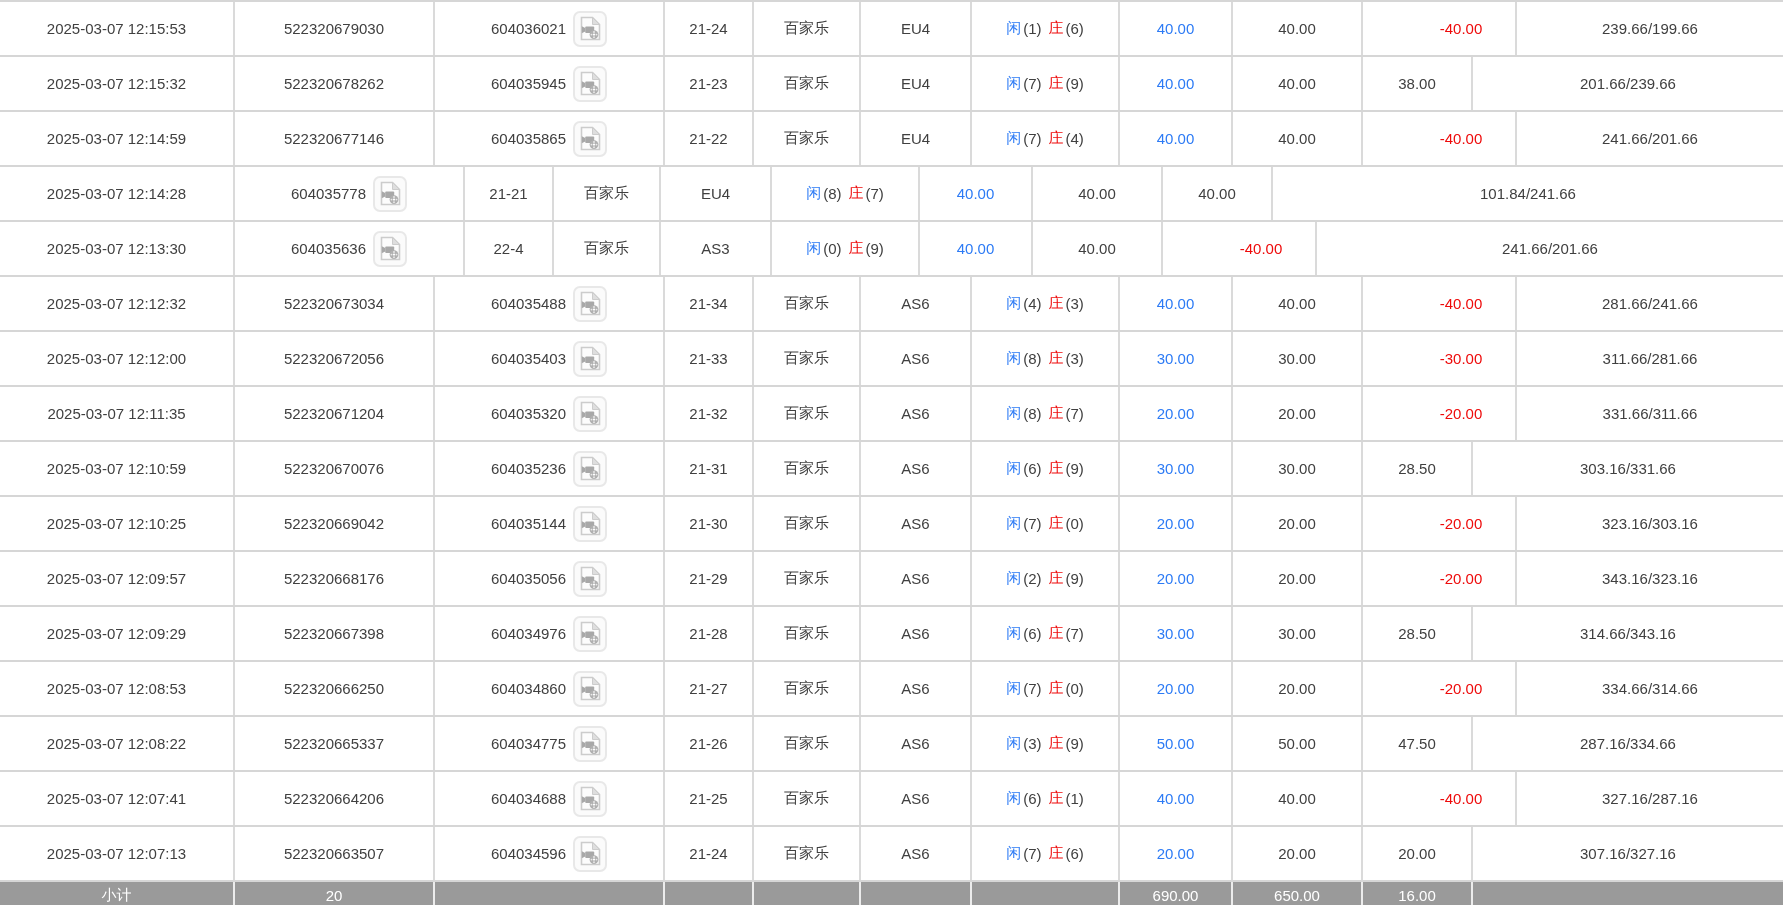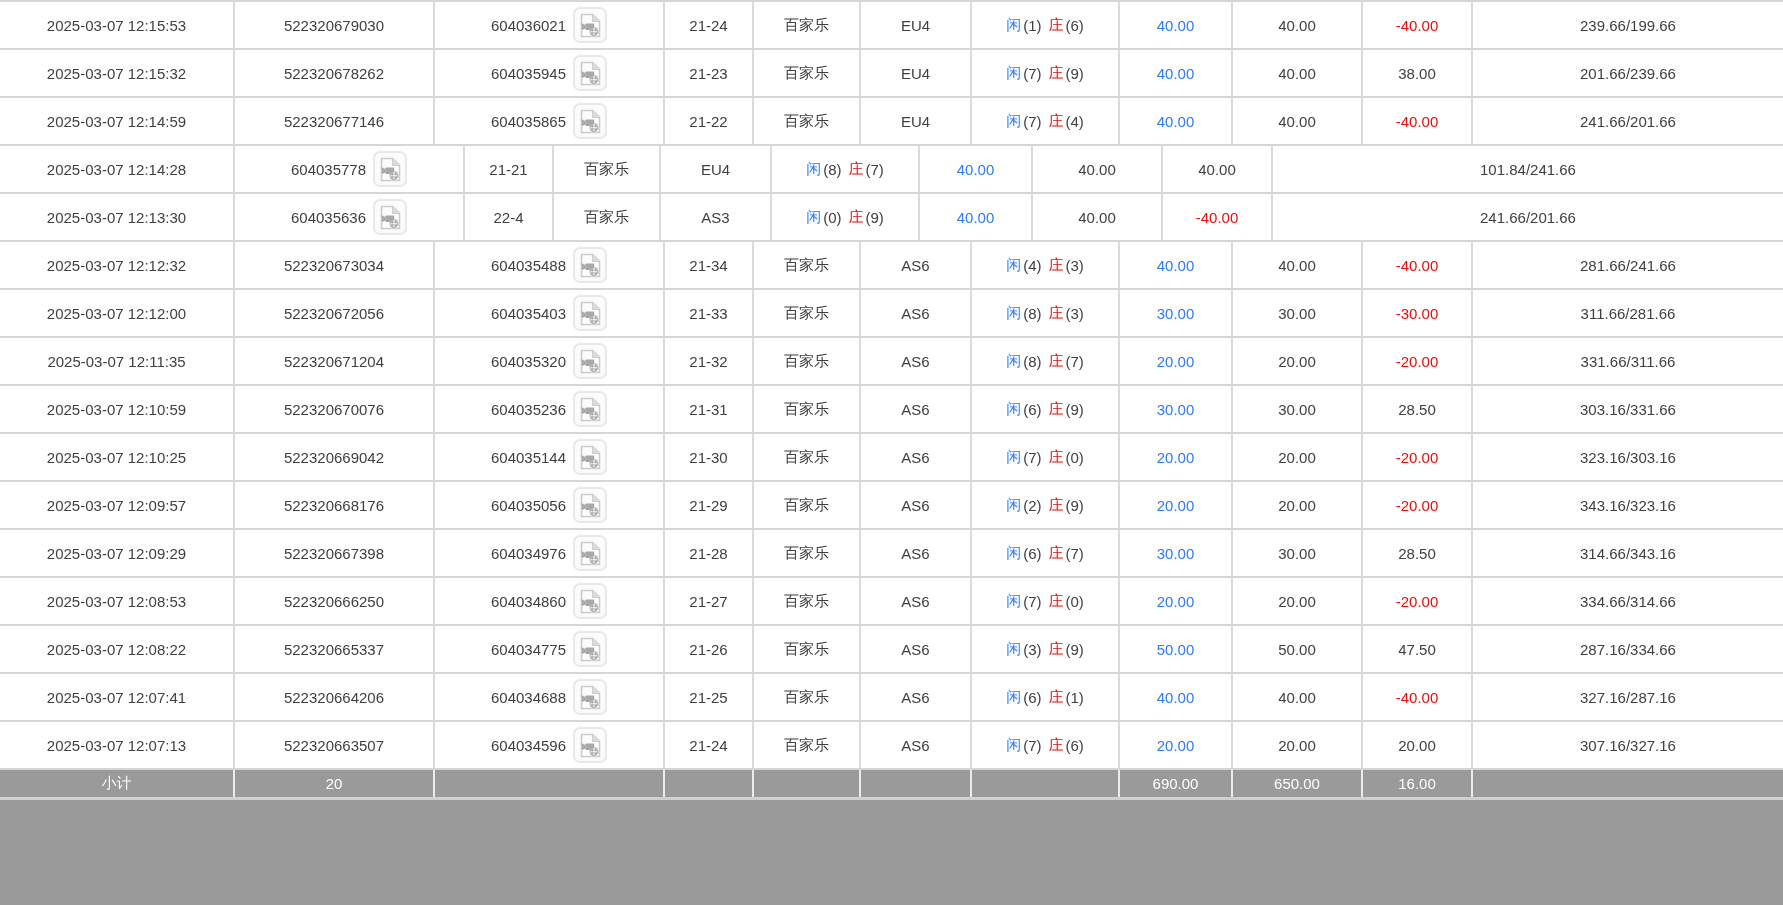--- a/index.html
+++ b/index.html
@@ -1,29 +1,29 @@
 <!DOCTYPE html>
 <html><head>
 <meta charset="utf-8">
 <style>
   * { margin:0; padding:0; }
   html,body { width:1783px; height:905px; overflow:hidden; background:#fff;
     font-family:"Liberation Sans", sans-serif; }
   .table { display:flex; flex-direction:column; height:905px; border-top:2px solid #d6d6d6; }
-  .tr { display:flex; height:48px; flex:0 0 auto; border-bottom:2px solid #d6d6d6; box-sizing:border-box; background:#fff; }
+  .tr { display:flex; height:55px; flex:0 0 auto; border-bottom:2px solid #d6d6d6; box-sizing:border-box; background:#fff; }
   .td { box-sizing:border-box; border-right:2px solid #dadada; display:flex;
         align-items:center; justify-content:center; font-size:15px; color:#404040;
         white-space:nowrap; overflow:hidden; }
   .c1 { flex:0 0 235px; } .c2 { flex:0 0 200px; } .c3 { flex:0 0 230px;align-items:center; }
   .c4 { flex:0 0 89px; }  .c5 { flex:0 0 107px;text-align:center; } .c6 { flex:0 0 111px; }
   .c7 { flex:0 0 148px; } .c8 { flex:0 0 113px; } .c9 { flex:0 0 130px; }
   .c10{ flex:0 0 110px; } .c11{ flex:1 1 auto; border-right:none; }
   .blue { color:#2d7bf5; }
   .red  { color:#ee0b0b; }
-  .negative { color:#ee0b0b; }
+  .negative { color:#ee0b0b;margin-left:44px; }
   .result-part { margin:0 1px; }
   .result-gap { width:5px; }
   .video-btn { width:34px; height:36px; margin-left:7px; border:2px solid #e8e8e8;
        border-radius:7px; background:#fbfbfb; display:flex; align-items:center;
        justify-content:center; cursor:pointer; padding:0; flex:0 0 auto; }
   .subtotal-row { height:27px; background:#9a9a9a; border-bottom:none; }
   .subtotal-row .td { color:#fff; border-right:2px solid #ececec; }
   .subtotal-row .c11 { border-right:none; }
   .divider { height:3px; flex:0 0 auto; background:#d0d0d0; }
   .total-partial { flex:1 1 auto; background:#9a9a9a; }

